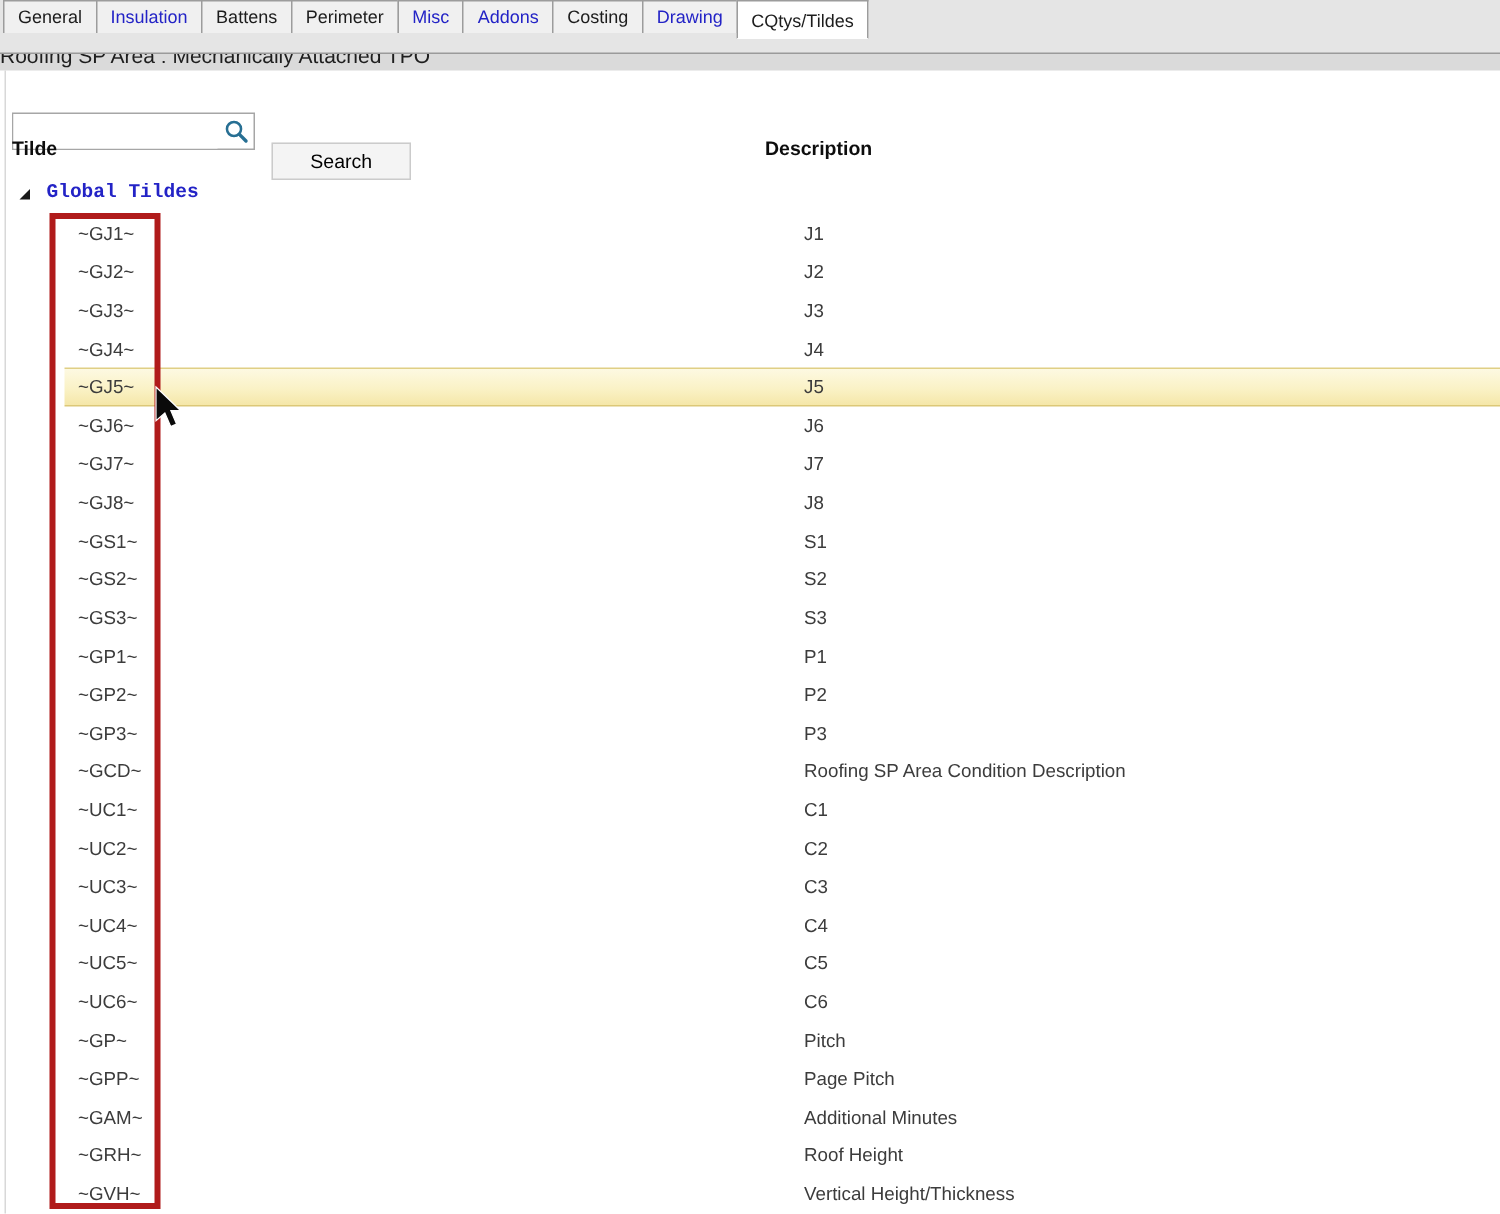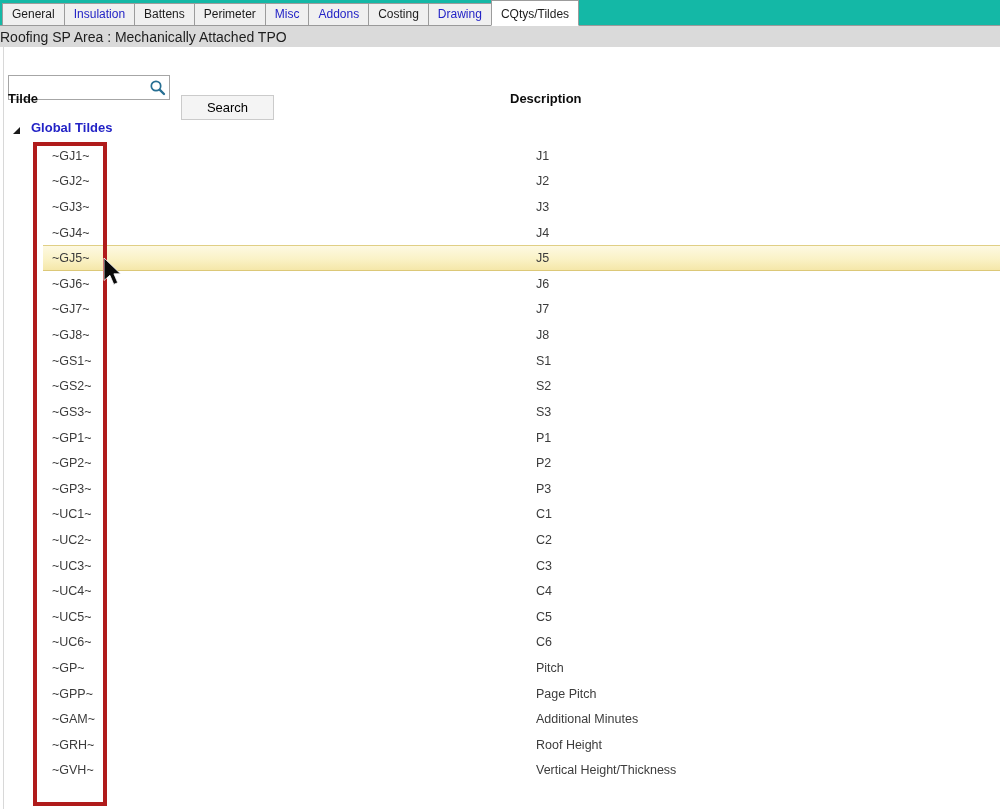--- a/index.html
+++ b/index.html
@@ -4,23 +4,23 @@
 <style>
   * { box-sizing: border-box; }
   html,body { margin:0; padding:0; }
   body {
     width:1000px; height:809px; position:relative; overflow:hidden;
     background:#ffffff; font-family:"Liberation Sans", sans-serif; color:#1c1c1c;
   }
 
   
   .tabstrip {
-    position:absolute; top:0; left:0; right:0; height:26px;
-    display:flex; align-items:flex-end; padding-left:2px;
-    border-bottom:1px solid #9a9a9a; background:#14b8a6; z-index:2;
+    position:absolute; top:0; left:0; right:0; height:36px;
+    display:flex; padding-left:2px;
+    border-bottom:1px solid #9a9a9a; background:#e5e5e5; z-index:2;
   }
   .tab {
     height:22px; padding:3px 9px 4px 9px; font-size:12px; line-height:15px;
     background:#f0f0f0; border:1px solid #9c9c9c; border-bottom:none;
     margin-right:-1px; white-space:nowrap; cursor:default; color:#1c1c1c;
   }
   .tab.link { color:var(--link-blue,#2323c6); }
   .tab.active {
     height:26px; padding-top:6px; background:#ffffff; position:relative;
     z-index:3; margin-bottom:-1px; border-bottom:1px solid #ffffff; color:#1c1c1c;
@@ -54,21 +54,21 @@
   }
 
   
   .col-headers { position:absolute; top:91px; left:0; right:1px; height:16px; font-weight:bold; font-size:13px; color:#0d0d0d; }
   .col-tilde { position:absolute; left:8px; }
   .col-desc  { position:absolute; left:510px; }
 
   
   .root-row { position:absolute; top:120px; left:11px; display:flex; align-items:center; }
   .root-row .expander { width:11px; height:11px; margin-right:9px; }
-  .root-label { font-size:13px; font-weight:bold; color:var(--link-blue,#2323c6); }
+  .root-label { font-size:13px; font-weight:bold; color:var(--link-blue,#2323c6);font-family:Liberation Mono, monospace; }
 
   
   .rows { position:absolute; top:143px; left:0; right:0; height:666px; }
   .row {
     height:25.615px; margin-left:43px; padding-left:9px;
     display:flex; align-items:center; position:relative;
     font-size:12.5px; color:#3c3c3c; cursor:default;text-align:right;
   }
   .row .desc { position:absolute; left:493px; }
   .row.highlighted {
@@ -181,20 +181,24 @@
     </div>
     <div class="row">
       <span>~GP2~</span>
       <span class="desc">P2</span>
     </div>
     <div class="row">
       <span>~GP3~</span>
       <span class="desc">P3</span>
     </div>
     <div class="row">
+      <span>~GCD~</span>
+      <span class="desc">Roofing SP Area Condition Description</span>
+    </div>
+    <div class="row">
       <span>~UC1~</span>
       <span class="desc">C1</span>
     </div>
     <div class="row">
       <span>~UC2~</span>
       <span class="desc">C2</span>
     </div>
     <div class="row">
       <span>~UC3~</span>
       <span class="desc">C3</span>

